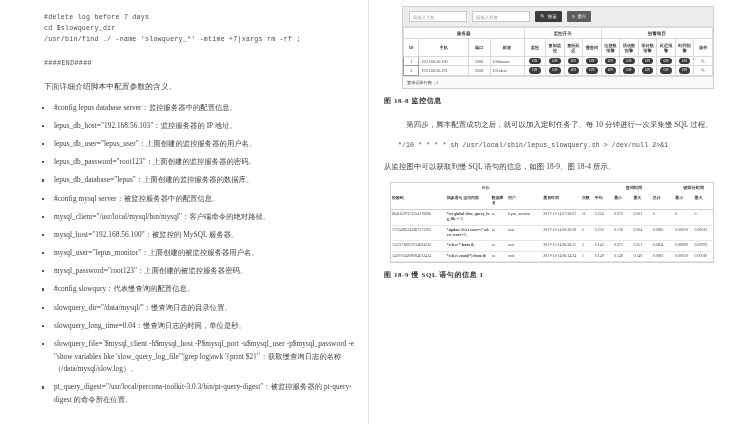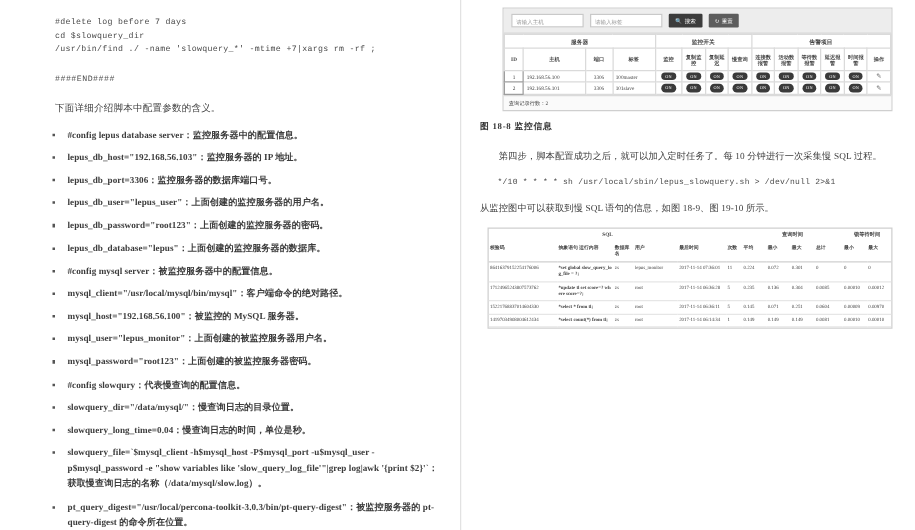--- a/index.html
+++ b/index.html
@@ -42,21 +42,20 @@
     margin:13px 0 0 14px;letter-spacing:.2px;
   }
   .bullets{margin:9px 0 0 0;padding:0;list-style:none;}
   .bullets li{
     position:relative;
     font-size:7.3px;line-height:12.6px;
     margin:0 0 5.6px 0;
     padding-left:24px;
     color:#3c3c3c;
     letter-spacing:.05px;
-    font-weight:bold;
   }
   .bullets li .bul{
     position:absolute;left:12px;top:5px;
     width:2.2px;height:2.2px;background:#555;
   }
   .bullets li .cont{display:block;}
 
   
   .page-right{
     width:364px;height:424px;position:relative;box-sizing:border-box;
@@ -114,21 +113,21 @@
     text-align:left;font-size:7px;color:#333;margin:7px 0 0 0;
     letter-spacing:.6px;font-weight:bold;
   }
   .note{
     margin:11px 4px 0 8px;padding:0 0 0 7px;
     border-left:1.6px solid #8c8c8c;
     font-size:7.2px;line-height:13px;color:#3c3c3c;letter-spacing:.1px;
   }
   .para-r{
     font-size:7.4px;line-height:13.4px;color:#3c3c3c;
-    margin:12px 0 0 0;letter-spacing:.1px;text-indent:15px;
+    margin:12px 0 0 0;letter-spacing:.1px;text-indent:15px;text-align:center;
   }
   .cmd{
     font-family:"Liberation Mono","DejaVu Sans Mono",monospace;
     font-size:6.4px;color:#4a4a4a;margin:11px 0 0 14px;letter-spacing:.2px;
     white-space:pre;
   }
   .para-r2{
     font-size:7.4px;line-height:13.4px;color:#3c3c3c;
     margin:11px 0 0 0;letter-spacing:.1px;
   }
@@ -162,24 +161,20 @@
     <div class="para">下面详细介绍脚本中配置参数的含义。</div>
 
     <ul class="bullets">
       <li>
           <span class="bul"></span>
           <span class="cont">#config lepus database server：监控服务器中的配置信息。</span>
         </li>
       <li>
           <span class="bul"></span>
           <span class="cont">lepus_db_host="192.168.56.103"：监控服务器的 IP 地址。</span>
-        </li>
-      <li>
-          <span class="bul"></span>
-          <span class="cont">lepus_db_port=3306：监控服务器的数据库端口号。</span>
         </li>
       <li>
           <span class="bul"></span>
           <span class="cont">lepus_db_user="lepus_user"：上面创建的监控服务器的用户名。</span>
         </li>
       <li>
           <span class="bul"></span>
           <span class="cont">lepus_db_password="root123"：上面创建的监控服务器的密码。</span>
         </li>
       <li>
@@ -328,21 +323,21 @@
       <div class="footrow">查询记录行数：2</div>
     </div>
 
     <div class="cap">图 18-8   监控信息</div>
 
 
     <div class="para-r">第四步，脚本配置成功之后，就可以加入定时任务了。每 10 分钟进行一次采集慢 SQL 过程。</div>
 
     <pre class="cmd">*/10 * * * * sh /usr/local/sbin/lepus_slowquery.sh &gt; /dev/null 2&gt;&amp;1</pre>
 
-    <div class="para-r2">从监控图中可以获取到慢 SQL 语句的信息，如图 18-9、图 19-10 所示。</div>
+    <div class="para-r2">从监控图中可以获取到慢 SQL 语句的信息，如图 18-9、图 18-4 所示。</div>
 
     <div class="fig fig2">
       <table class="sql">
         <colgroup>
           <col style="width:17%">
             <col style="width:14%">
             <col style="width:5%">
             <col style="width:11%">
           <col style="width:12%">
             <col style="width:4%">
@@ -429,15 +424,16 @@
             <td class="num">0.149</td>
             <td class="num">0.149</td>
             <td class="num">0.0081</td>
             <td class="num">0.00010</td>
             <td class="num">0.00010</td>
           </tr>
         </tbody>
       </table>
     </div>
 
+    <div class="cap">图 18-9   慢 SQL 语句的信息 1</div>
 
   </div>
 </div>
 
 </body></html>

